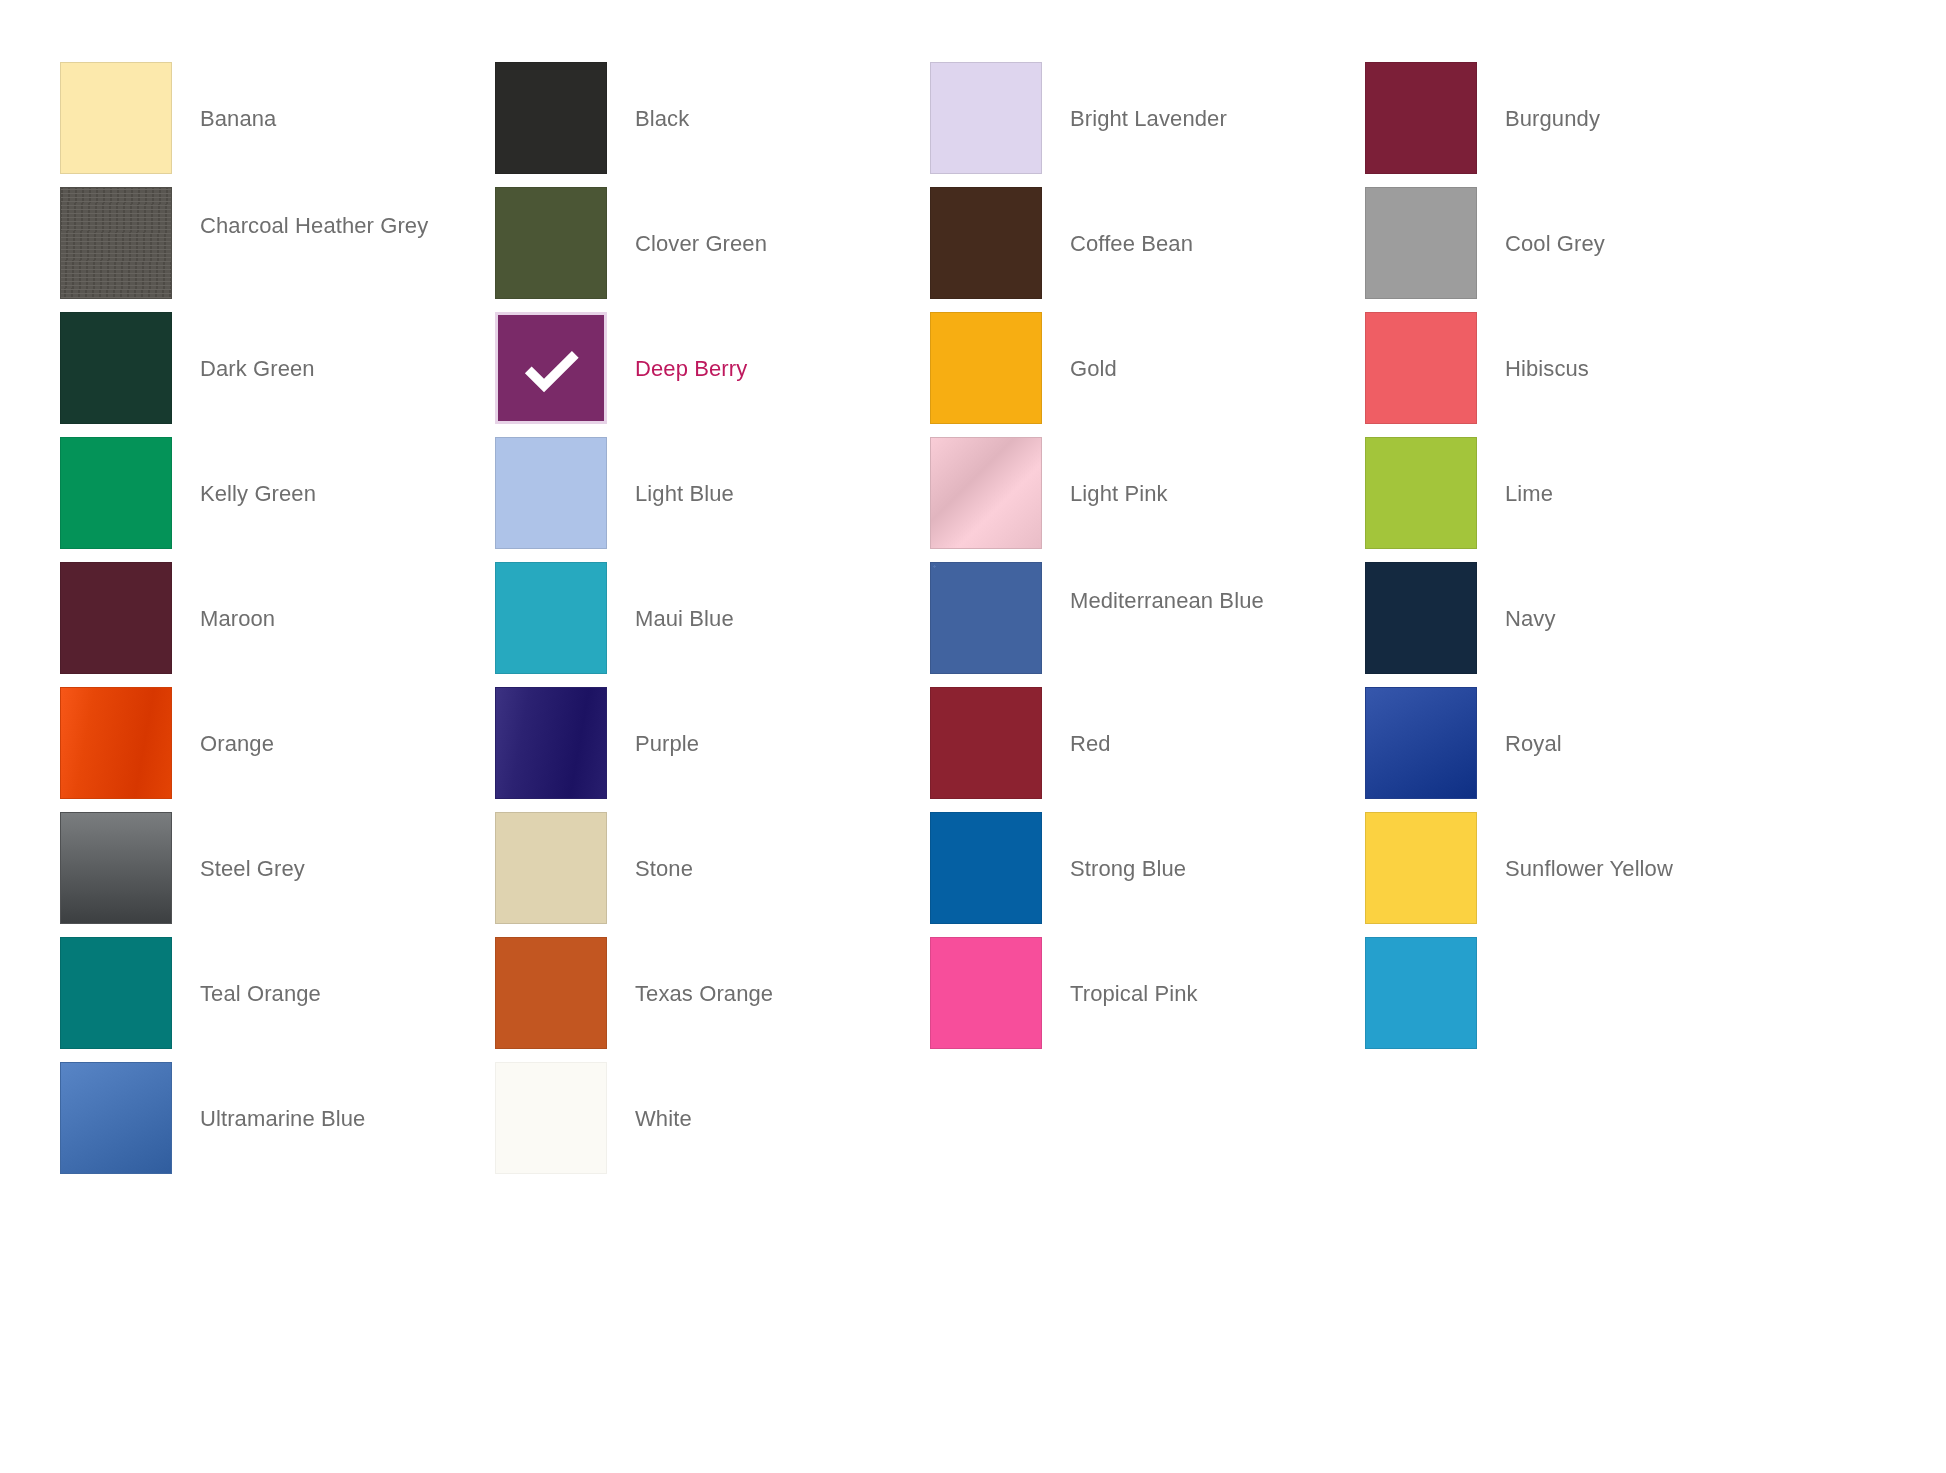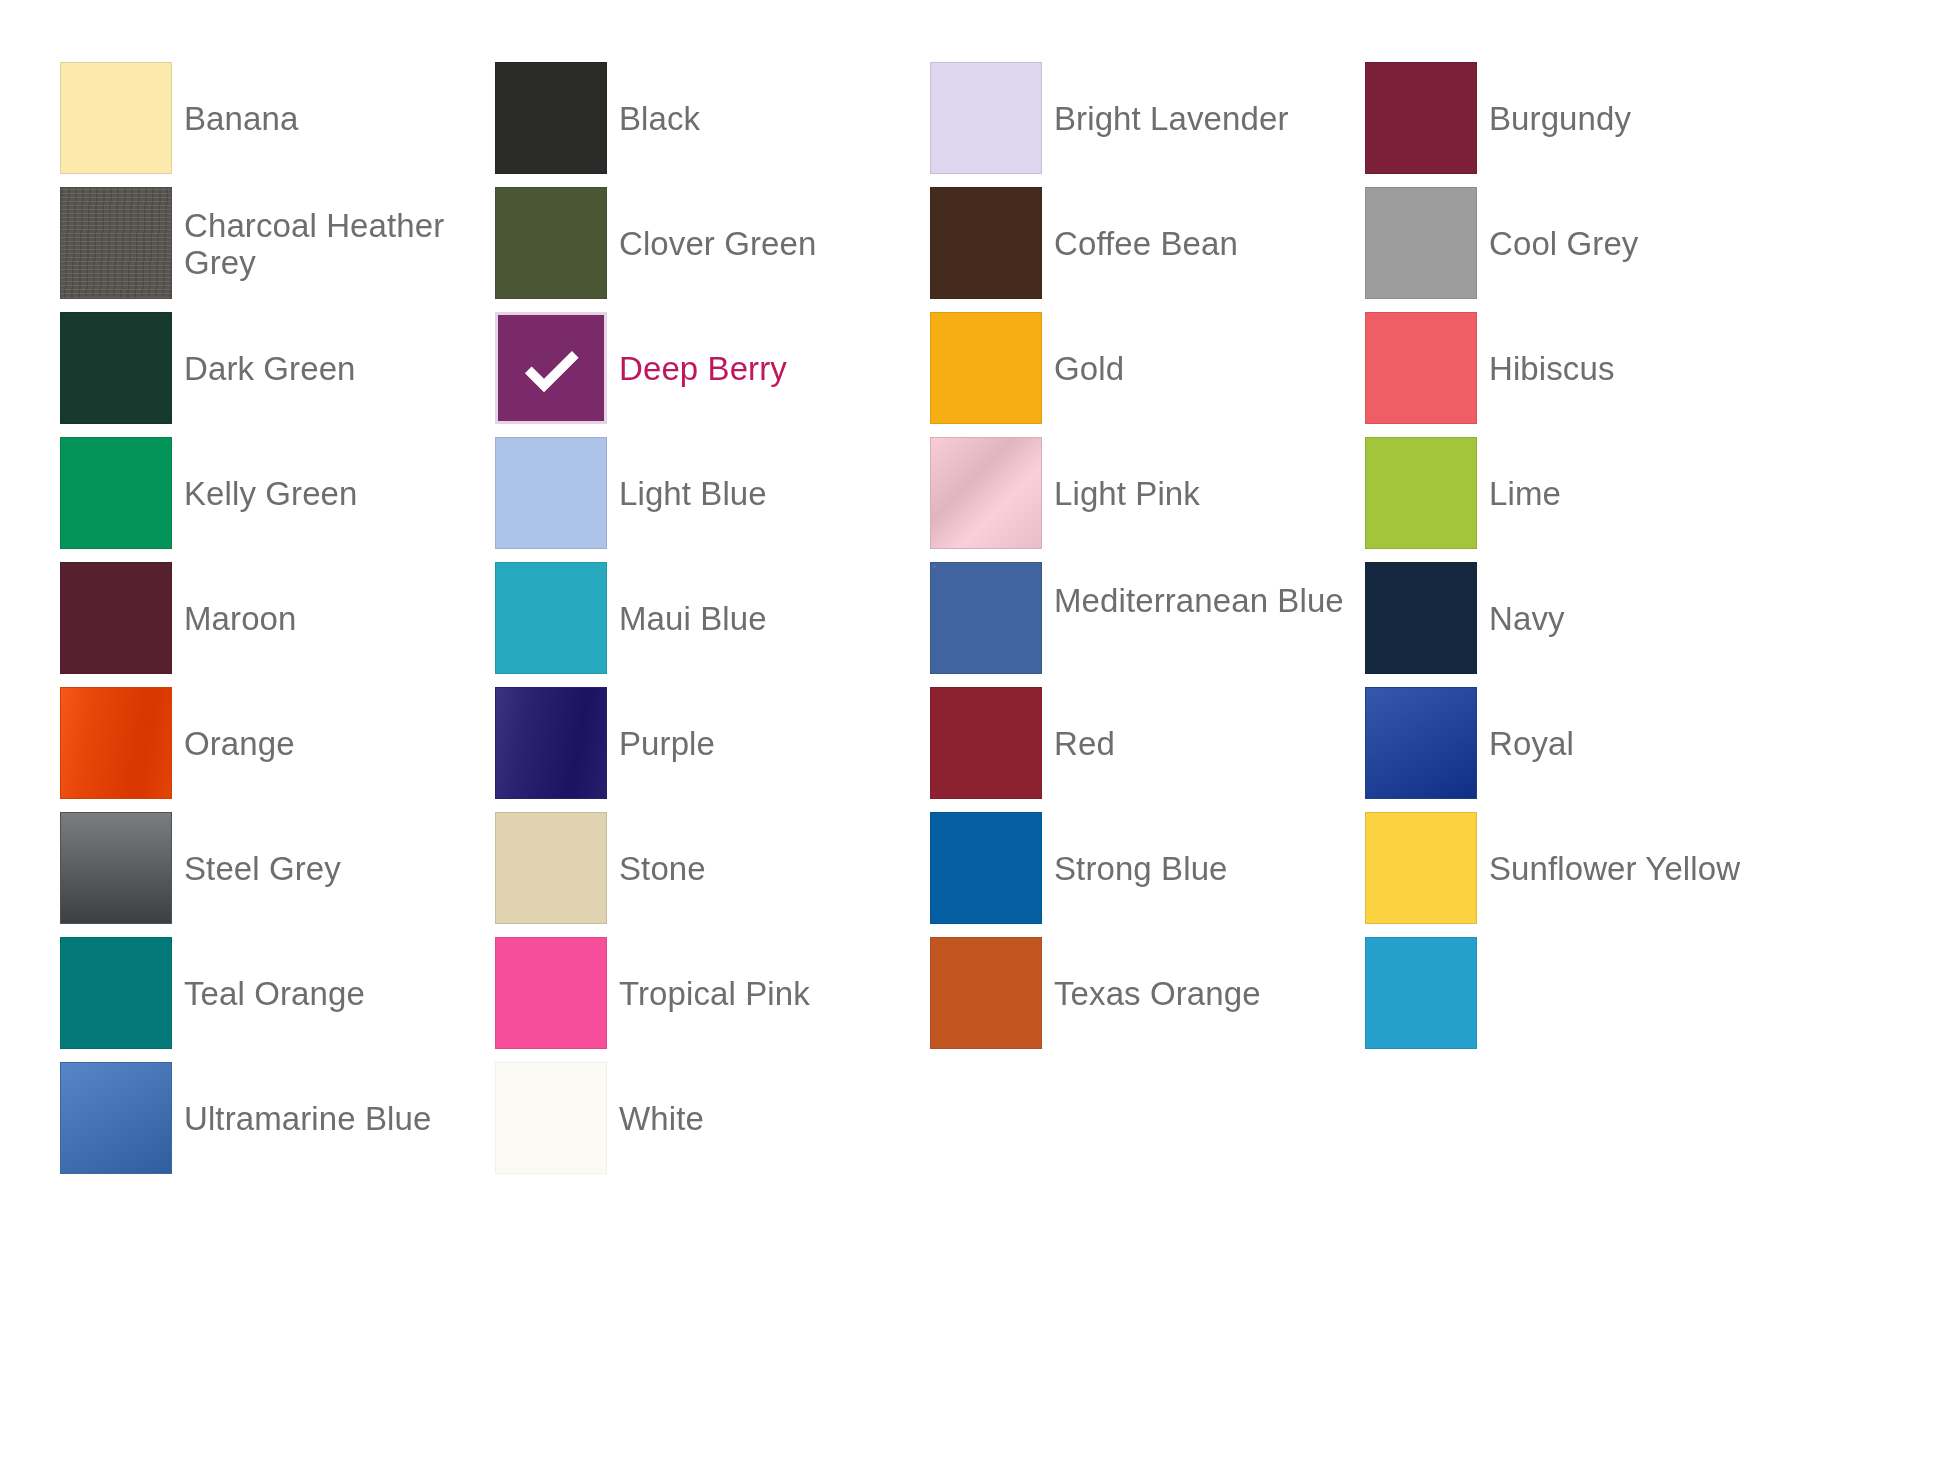--- a/index.html
+++ b/index.html
@@ -55,24 +55,24 @@
     border: 3px solid #e7d3e7;
   }
 
   .check-icon {
     width: 62px;
     height: 62px;
     display: block;
   }
 
   .swatch-label {
-    font-size: 33px;
+    font-size: 22px;
     line-height: 37px;
     color: #6e6e6e;
-    padding-left: 12px;
+    padding-left: 28px;
     padding-top: 38px;
     max-width: 290px;
     letter-spacing: 0.1px;
   }
 
   .swatch-label.two-line {
     padding-top: 20px;
   }
 
   .swatch-option.empty {
@@ -197,26 +197,26 @@
     </div>
     <div class="swatch-option">
       <span class="swatch-chip" style="background-color: rgb(251, 210, 65); background-image: none;"></span>
       <span class="swatch-label" style="color: rgb(110, 110, 110);">Sunflower Yellow</span>
     </div>
     <div class="swatch-option">
       <span class="swatch-chip" style="background-color: rgb(4, 122, 120); background-image: none;"></span>
       <span class="swatch-label" style="color: rgb(110, 110, 110);">Teal Orange</span>
     </div>
     <div class="swatch-option">
+      <span class="swatch-chip" style="background-color: rgb(194, 86, 33); background-image: none;"></span>
+      <span class="swatch-label" style="color: rgb(110, 110, 110);">Texas Orange</span>
+    </div>
+    <div class="swatch-option">
       <span class="swatch-chip" style="background-color: rgb(247, 78, 155); background-image: none;"></span>
       <span class="swatch-label" style="color: rgb(110, 110, 110);">Tropical Pink</span>
-    </div>
-    <div class="swatch-option">
-      <span class="swatch-chip" style="background-color: rgb(194, 86, 33); background-image: none;"></span>
-      <span class="swatch-label" style="color: rgb(110, 110, 110);">Texas Orange</span>
     </div>
     <div class="swatch-option">
       <span class="swatch-chip" style="background-color: rgb(37, 160, 205); background-image: none;"></span>
     </div>
     <div class="swatch-option">
       <span class="swatch-chip" style="background-color: rgb(70, 115, 180); background-image: linear-gradient(150deg, rgb(88, 133, 198) 0%, rgb(70, 115, 180) 45%, rgb(48, 93, 158) 100%);"></span>
       <span class="swatch-label" style="color: rgb(110, 110, 110);">Ultramarine Blue</span>
     </div>
     <div class="swatch-option">
       <span class="swatch-chip is-white" style="background-color: rgb(251, 250, 245); background-image: none;"></span>

